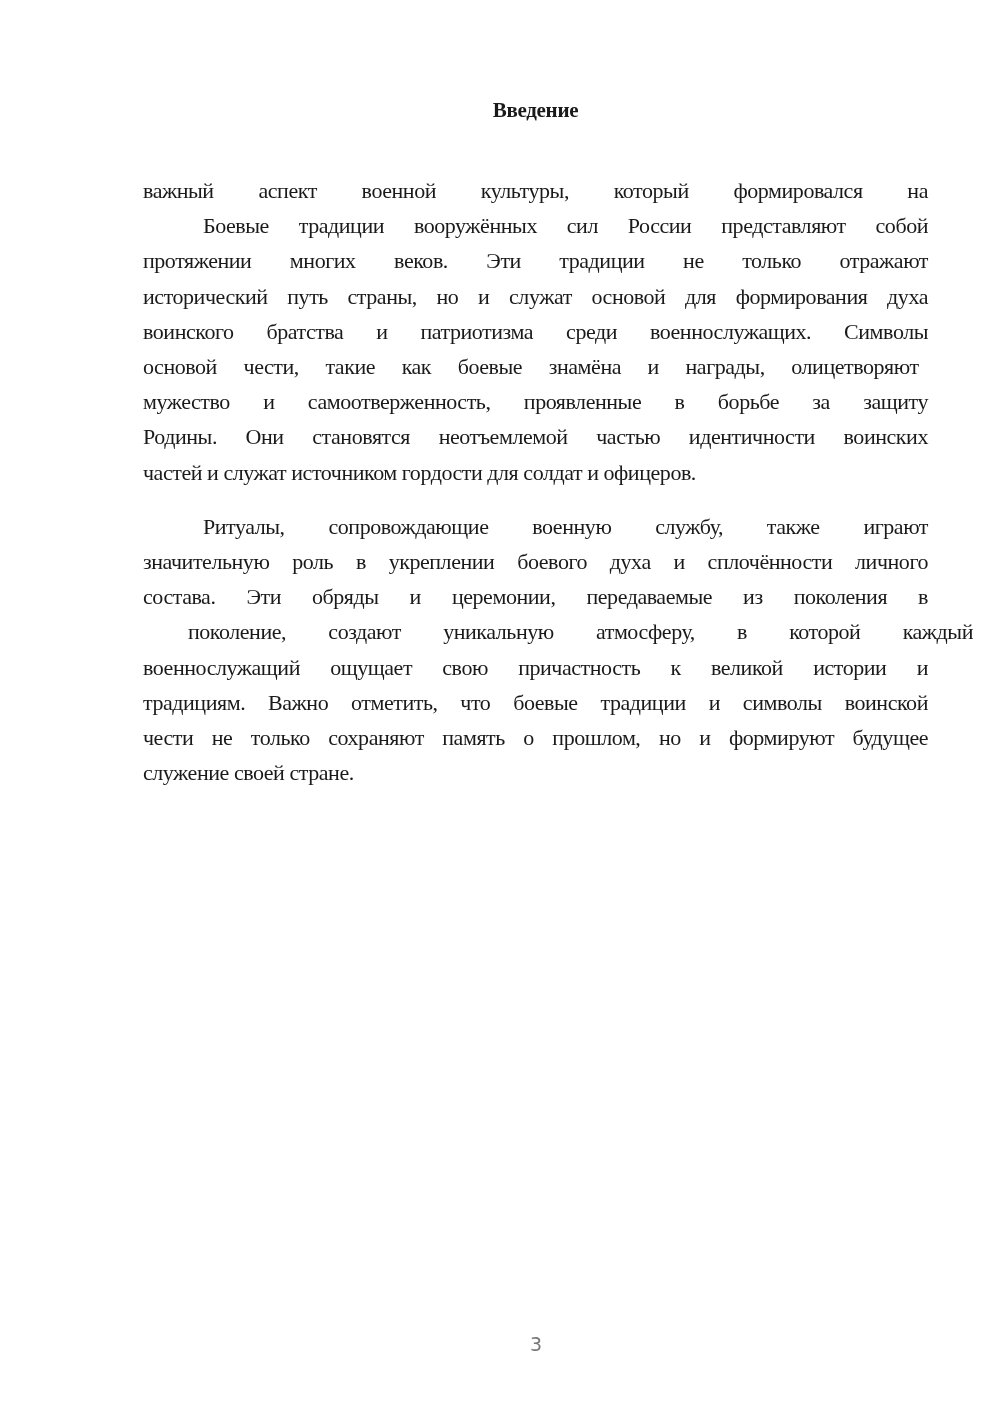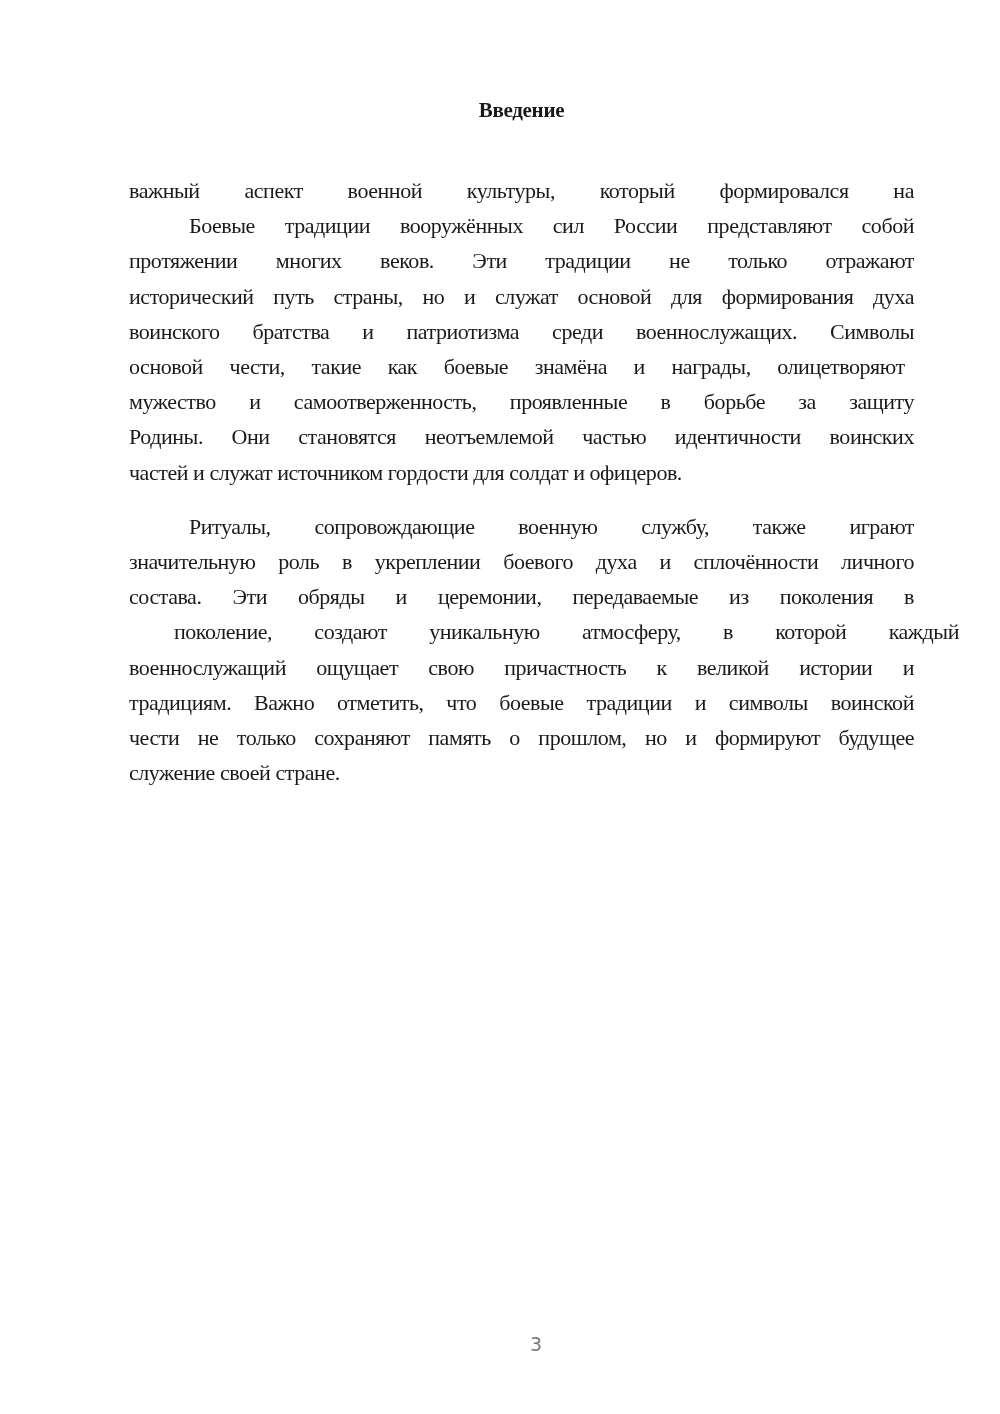--- a/index.html
+++ b/index.html
@@ -17,21 +17,21 @@
     }
     .page {
       position: absolute;
       left: 0; top: 0;
       width: 1000px;
       height: 1414px;
       background: #ffffff;
     }
     .content {
       position: absolute;
-      left: 129px;
+      left: 143px;
       top: 95px;
       width: 785px;
     }
     .heading {
       text-align: center;
       font-weight: bold;
       font-size: 21px;
       line-height: 30px;
       margin: 0 0 0 0;
       letter-spacing: -0.3px;

